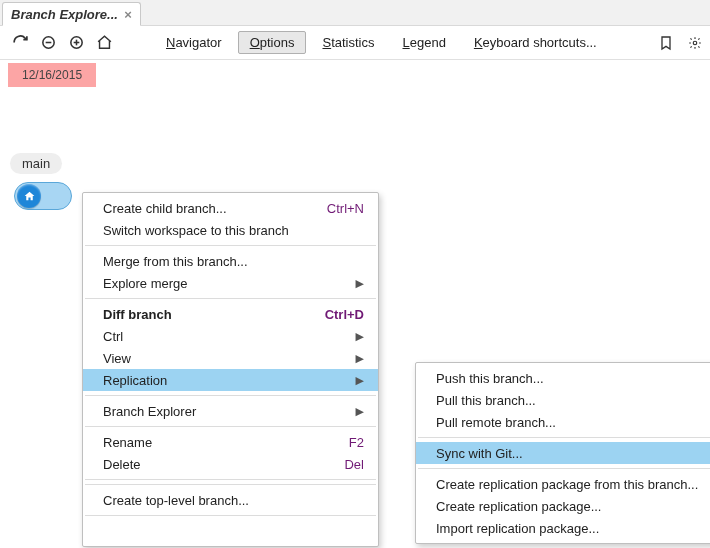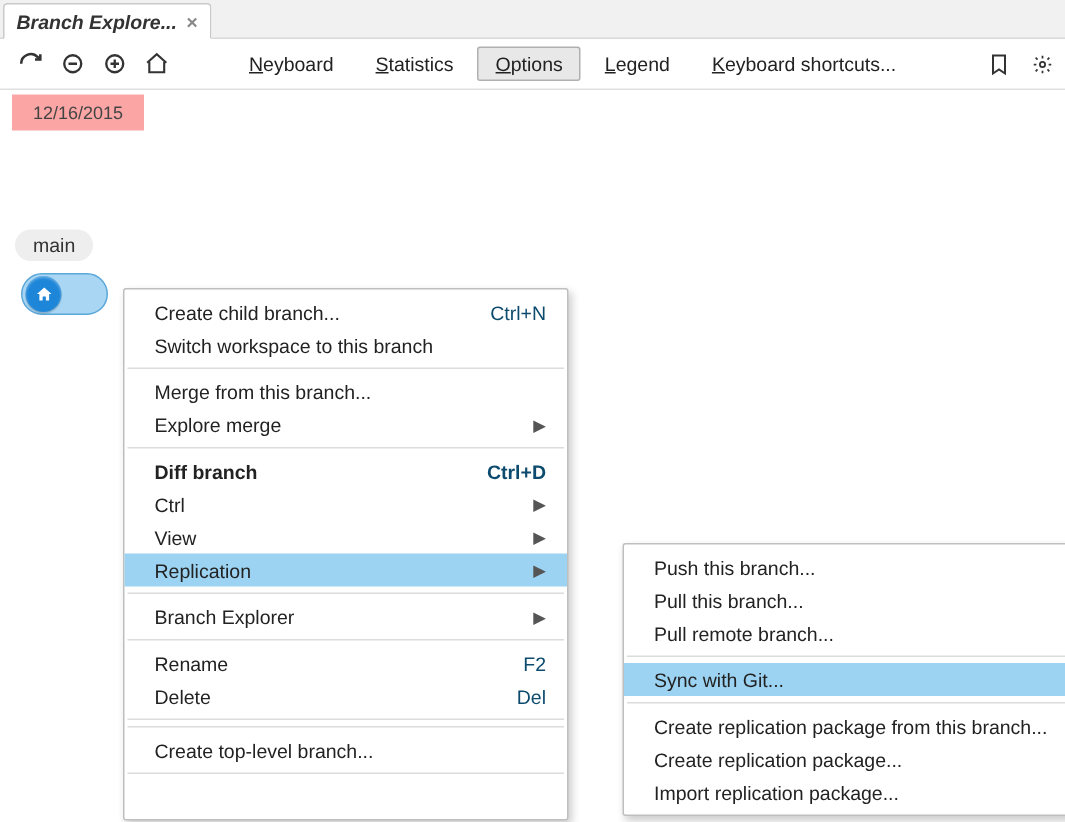--- a/index.html
+++ b/index.html
@@ -149,21 +149,21 @@
   }
   .ctxmenu .item {
     display: flex;
     align-items: center;
     padding: 3px 14px 3px 20px;
     height: 22px;
     cursor: default;
     white-space: nowrap;
   }
   .ctxmenu .item .label { flex: 1; }
-  .ctxmenu .item .shortcut { color: #0c4a6e; margin-left: 20px; }
+  .ctxmenu .item .shortcut { color: #701a75; margin-left: 20px; }
   .ctxmenu .item .arrow {
     color: #555;
     font-size: 11px;
     margin-left: 20px;
   }
   .ctxmenu .item.bold .label { font-weight: 700; }
   .ctxmenu .item.highlight { background: #9cd3f2; }
   .ctxmenu .sep {
     border-top: 1px solid #dcdcdc;
     margin: 4px 2px;
@@ -209,23 +209,23 @@
         <line x1="12" y1="8" x2="12" y2="16"></line>
     </svg>
   </div>
   <div class="tool-icon">
     <svg width="17" height="17" viewBox="0 0 24 24" fill="none" stroke="#333" stroke-width="2">
       <path d="M3 11l9-8 9 8"></path>
         <path d="M5 10v10h14V10"></path>
     </svg>
   </div>
   <div class="tool-spacer"></div>
-  <div class="menu-link"><span class="ul">N</span><span>eyboard</span></div>
+  <div class="menu-link"><span class="ul">N</span><span>avigator</span></div>
+  <div class="menu-link active"><span class="ul">O</span><span>ptions</span></div>
   <div class="menu-link"><span class="ul">S</span><span>tatistics</span></div>
-  <div class="menu-link active"><span class="ul">O</span><span>ptions</span></div>
   <div class="menu-link"><span class="ul">L</span><span>egend</span></div>
   <div class="menu-link"><span class="ul">K</span><span>eyboard shortcuts...</span></div>
 
   <div class="toolbar-right">
     <div class="tool-icon">
       <svg width="16" height="16" viewBox="0 0 24 24" fill="none" stroke="#333" stroke-width="2">
         <path d="M6 3h12v18l-6-4-6 4z"></path>
       </svg>
     </div>
     <div class="tool-icon" style="width:14px;overflow:hidden;justify-content:flex-start;">

